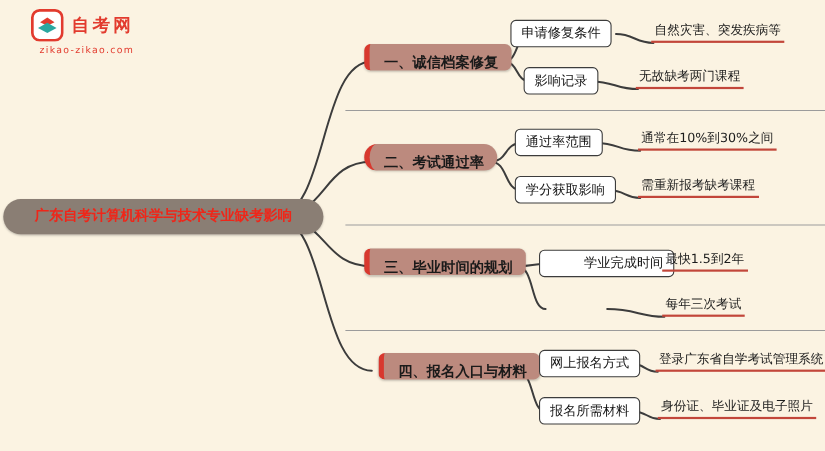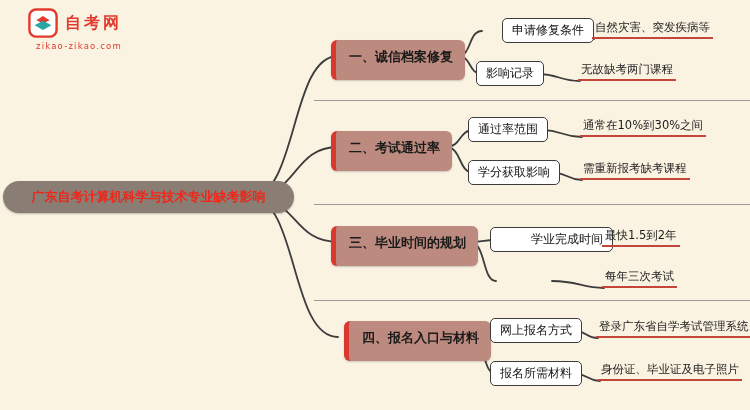--- a/index.html
+++ b/index.html
@@ -24,34 +24,34 @@
     left:3px;top:181px;width:291px;height:32px;line-height:32px;
     background:#8a7e74;border-radius:16px;text-align:center;
     color:#ef2619;font-weight:bold;font-size:13px;
     box-shadow:0 1px 2px rgba(0,0,0,.25);
   }
 
   
   .branch{
     background:#bc8a7e;border-left:5px solid #d8382e;border-radius:6px;
     color:#1a1a1a;font-weight:bold;font-size:13px;
-    padding:8px 12px 8px 13px;height:40px;
+    padding:8px 12px 8px 13px;height:24px;
     box-shadow:0 1px 2px rgba(0,0,0,.2);
   }
   .b1{left:331px;top:40px;}
-  .b2{left:331px;top:131px;}
+  .b2{left:331px;top:131px;border-radius:15px;}
   .b3{left:331px;top:226px;font-family:Liberation Mono, monospace;}
   .b4{left:344px;top:321px;}
 
   
   .sub{
     background:#ffffff;border:1.6px solid #3c3c3c;border-radius:5px;
     color:#141414;font-size:12px;padding:3px 9px;height:25px;line-height:17px;
   }
-  .s1a{left:502px;top:18px;}  .s1b{left:476px;top:61px;}
+  .s1a{left:464px;top:18px;}  .s1b{left:476px;top:61px;}
   .s2a{left:468px;top:117px;} .s2b{left:468px;top:160px;}
   .s3a{left:490px;top:227px;padding-left:40px;} .s3b{left:490px;top:268px;}
   .s4a{left:490px;top:318px;} .s4b{left:490px;top:361px;}
 
   
   .leaf{
     font-size:11.5px;color:#1c1c1c;line-height:19px;
     border-bottom:2px solid #c2463a;padding:0 3px 0 3px;
   }
   .l1a{left:592px;top:18px;}  .l1b{left:578px;top:60px;}

